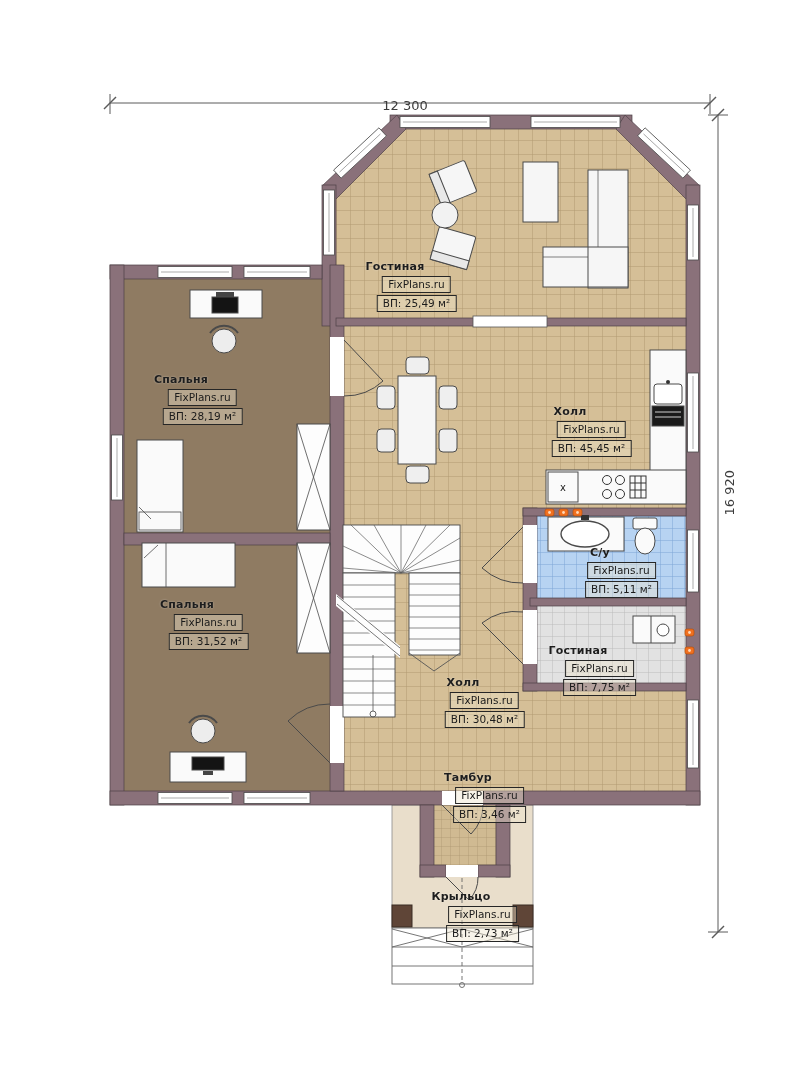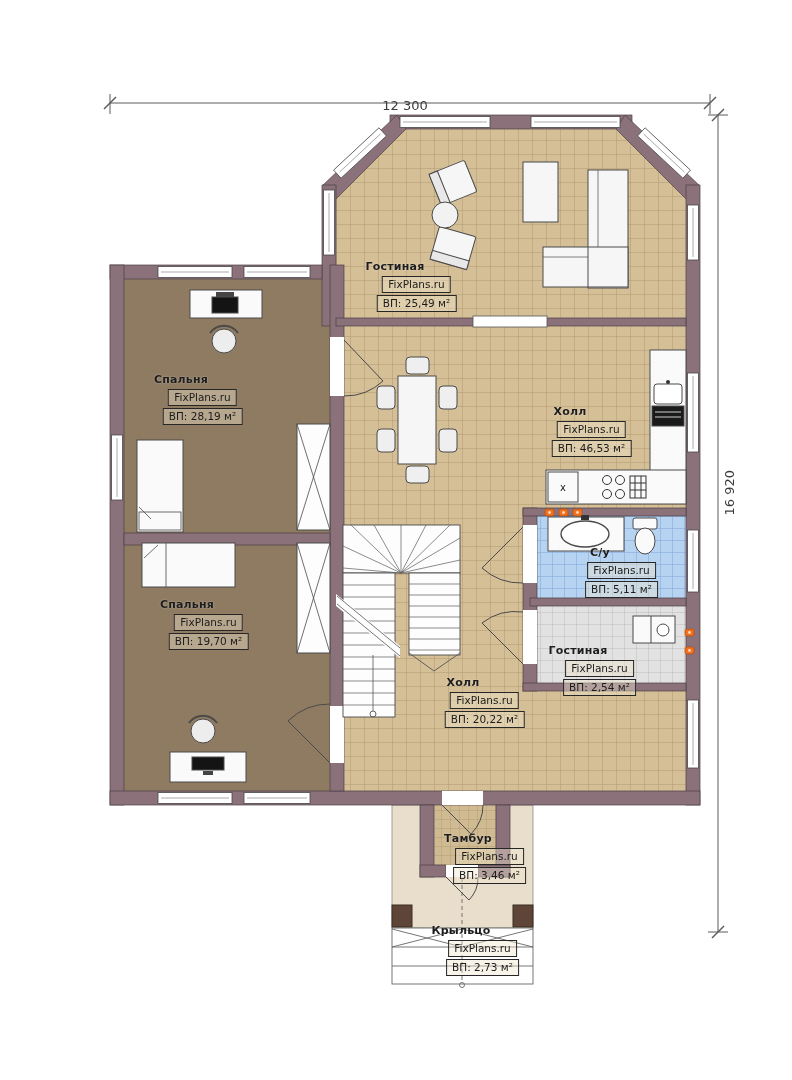--- a/index.html
+++ b/index.html
@@ -320,46 +320,46 @@
   <div class="rbox">ВП: 25,49 м²</div>
 </div>
 <div class="room-label" style="left:181px;top:373px">
   <div class="rname">Спальня</div>
   <div class="rbox">FixPlans.ru</div>
   <div class="rbox">ВП: 28,19 м²</div>
 </div>
 <div class="room-label" style="left:187px;top:598px">
   <div class="rname">Спальня</div>
   <div class="rbox">FixPlans.ru</div>
-  <div class="rbox">ВП: 19,70 м²</div>
+  <div class="rbox">ВП: 31,52 м²</div>
 </div>
 <div class="room-label" style="left:570px;top:405px">
   <div class="rname">Холл</div>
   <div class="rbox">FixPlans.ru</div>
-  <div class="rbox">ВП: 46,53 м²</div>
+  <div class="rbox">ВП: 45,45 м²</div>
 </div>
 <div class="room-label" style="left:600px;top:546px">
   <div class="rname">С/у</div>
   <div class="rbox">FixPlans.ru</div>
   <div class="rbox">ВП: 5,11 м²</div>
 </div>
 <div class="room-label" style="left:578px;top:644px">
   <div class="rname">Гостиная</div>
   <div class="rbox">FixPlans.ru</div>
-  <div class="rbox">ВП: 2,54 м²</div>
+  <div class="rbox">ВП: 7,75 м²</div>
 </div>
 <div class="room-label" style="left:463px;top:676px">
   <div class="rname">Холл</div>
   <div class="rbox">FixPlans.ru</div>
-  <div class="rbox">ВП: 20,22 м²</div>
-</div>
-<div class="room-label" style="left:468px;top:832px">
+  <div class="rbox">ВП: 30,48 м²</div>
+</div>
+<div class="room-label" style="left:468px;top:771px">
   <div class="rname">Тамбур</div>
   <div class="rbox">FixPlans.ru</div>
   <div class="rbox">ВП: 3,46 м²</div>
 </div>
-<div class="room-label" style="left:461px;top:924px">
+<div class="room-label" style="left:461px;top:890px">
   <div class="rname">Крыльцо</div>
   <div class="rbox">FixPlans.ru</div>
   <div class="rbox">ВП: 2,73 м²</div>
 </div>
 
 </div>
 
 </body></html>

